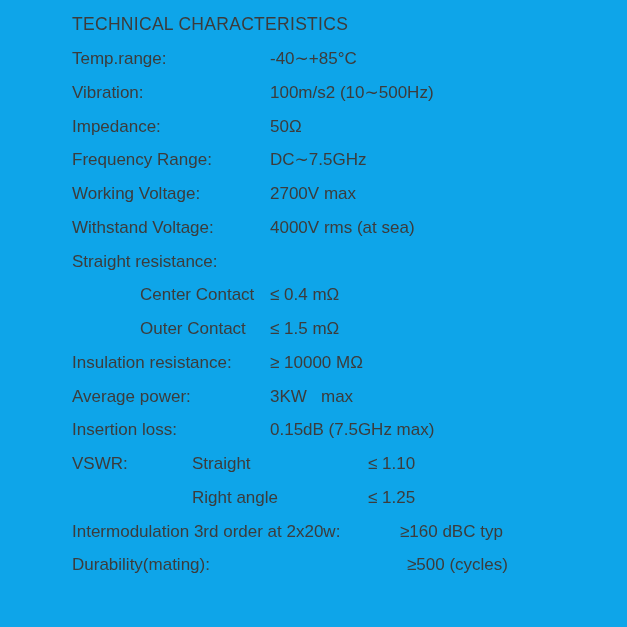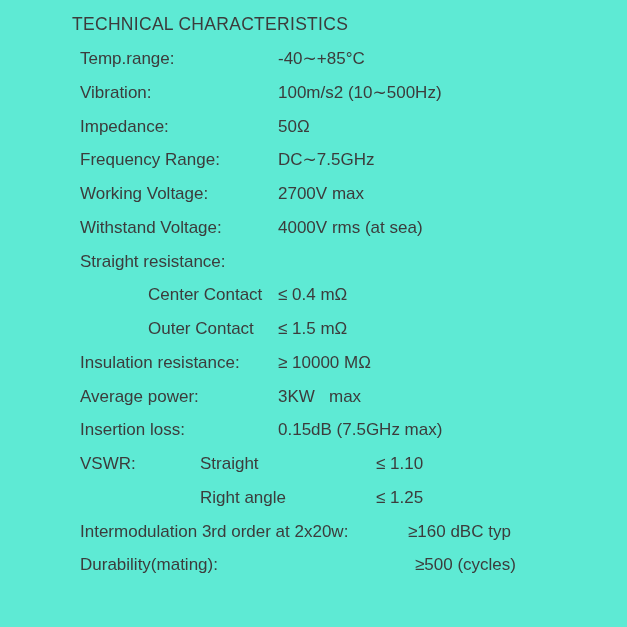--- a/index.html
+++ b/index.html
@@ -4,40 +4,40 @@
 <style>
   html, body {
     margin: 0;
     padding: 0;
     background: #ffffff;
   }
   .page {
     position: relative;
     width: 627px;
     height: 627px;
-    background: #5eead4;
+    background: #0ea5e9;
     overflow: hidden;
     font-family: "Liberation Sans", "DejaVu Sans", sans-serif;
     color: #3c3c3c;
   }
   .title {
     position: absolute;
     top: 12px;
     left: 72px;
     margin: 0;
     font-size: 17.5px;
     font-weight: 400;
     line-height: 24px;
     letter-spacing: 0.3px;
     white-space: pre;
   }
   .rows {
     position: absolute;
     top: 42px;
-    left: 8px;
+    left: 0;
     width: 509px;
   }
   .row {
     position: relative;
     height: 33.75px;
     font-size: 17px;
   }
   .row span {
     position: absolute;
     top: 0;

